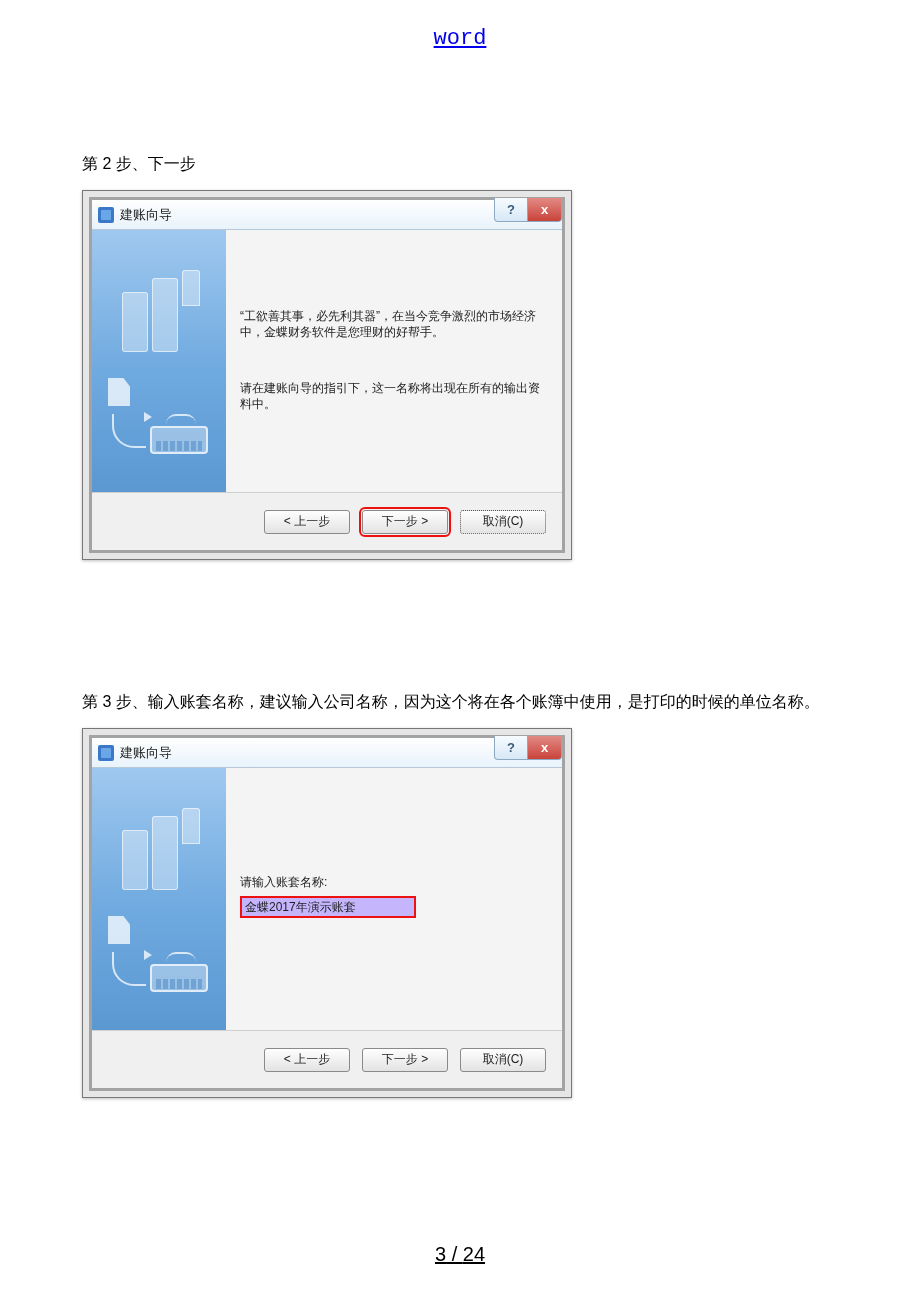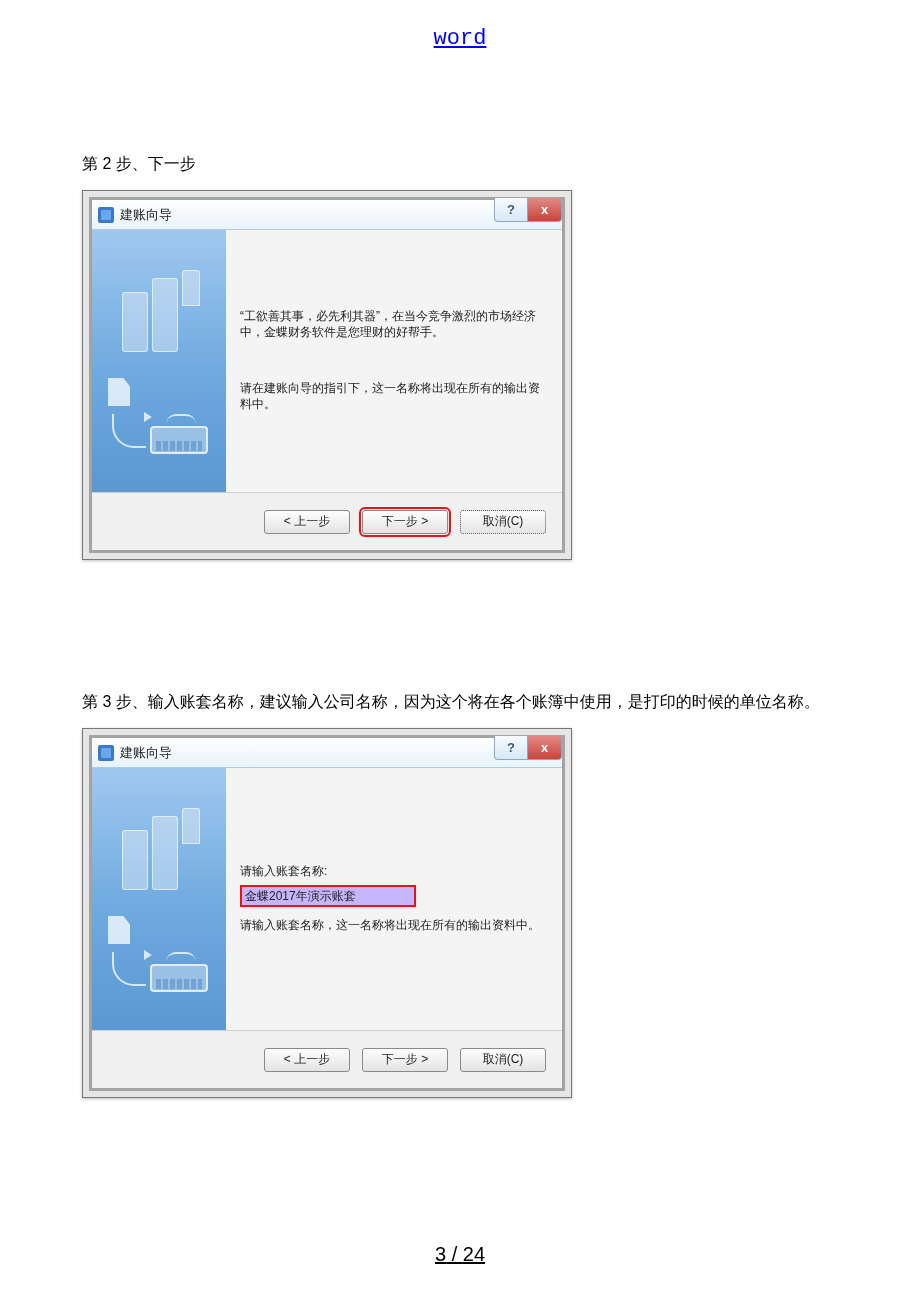--- a/index.html
+++ b/index.html
@@ -297,21 +297,20 @@
           <div class="doc"></div>
           <div class="arrow"></div>
           <div class="squiggle"></div>
           <div class="kbd"></div>
         </div>
         <div class="right-pane">
           <p>请输入账套名称:</p>
           <div class="text-field-wrap">
             <span class="text-field hl-red hl-box">金蝶2017年演示账套</span>
           </div>
-          <p>请输入账套名称，这一名称将出现在所有的输出资料中。</p>
         </div>
       </div>
       <div class="dialog-footer">
         <div class="wiz-btn">
             <span>&lt; 上一步</span>
           </div>
         <div class="wiz-btn">
             <span>下一步 &gt;</span>
           </div>
         <div class="wiz-btn">

